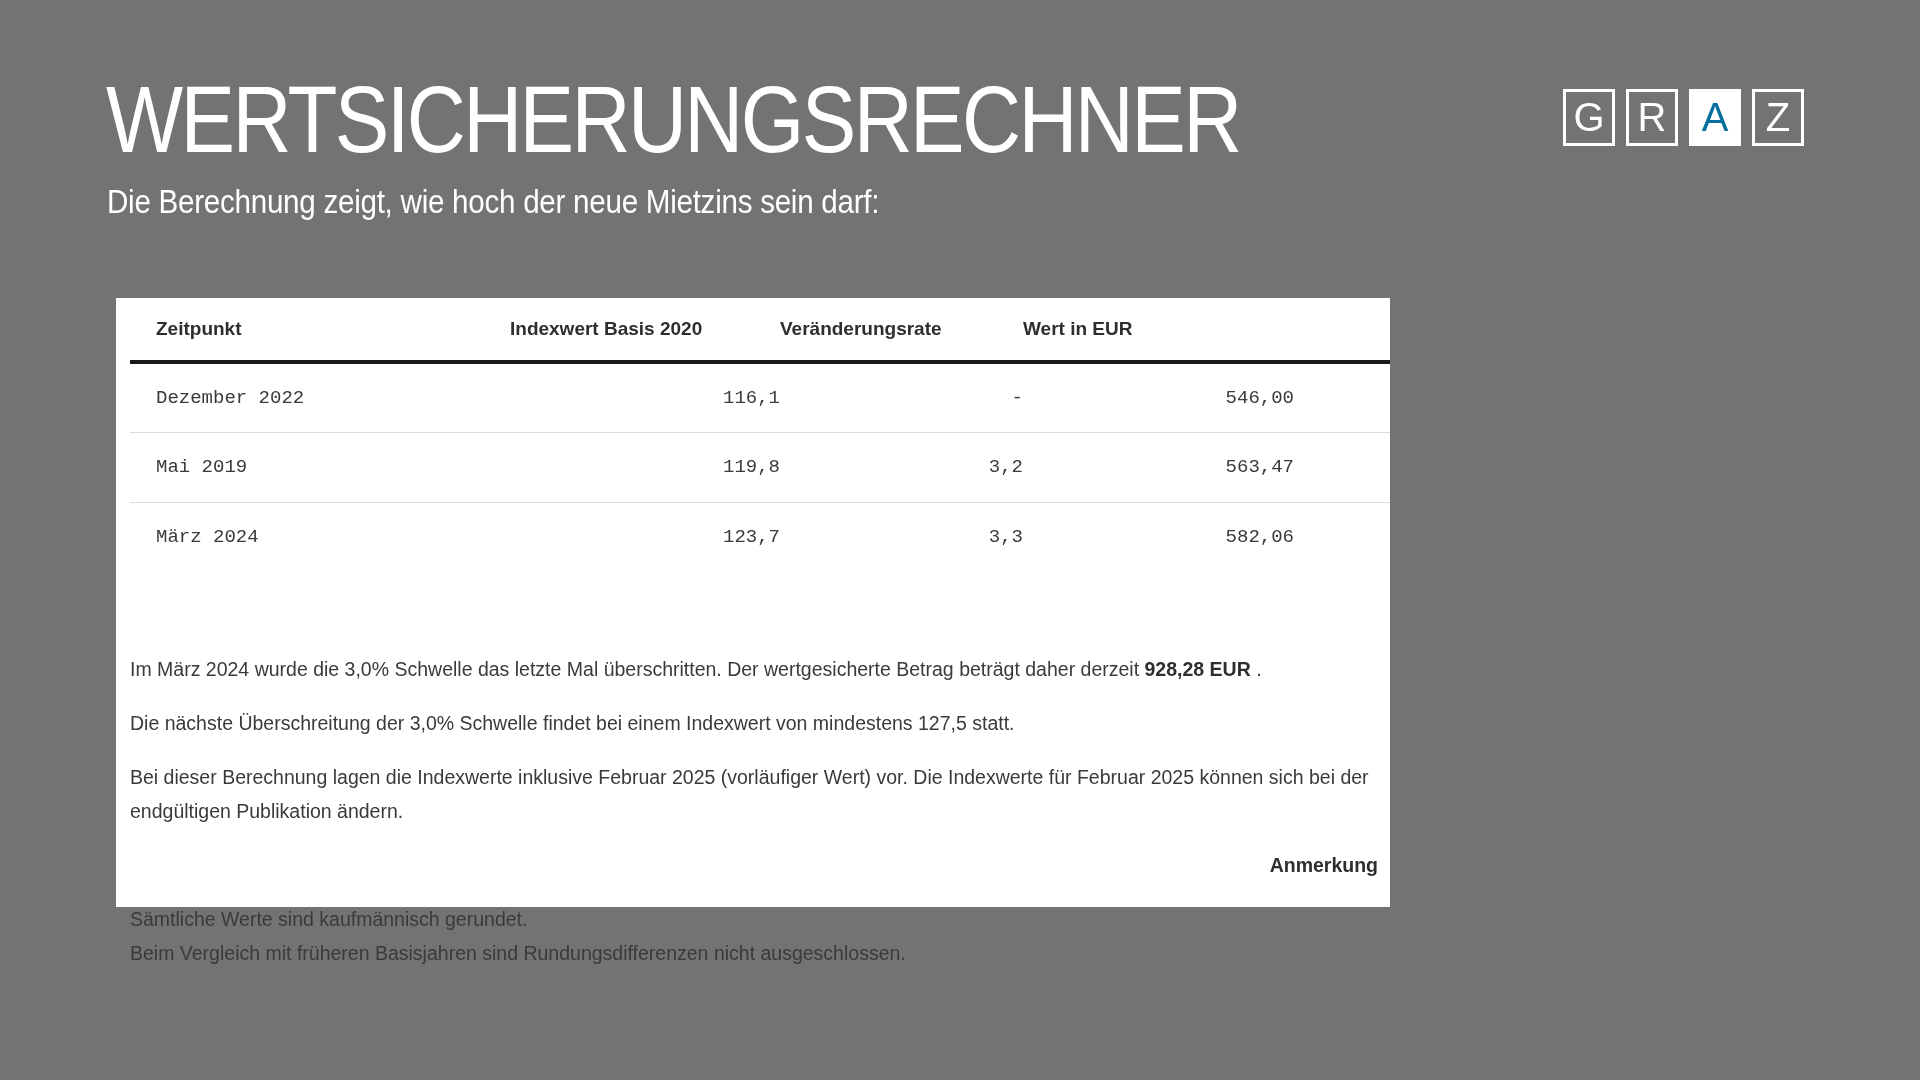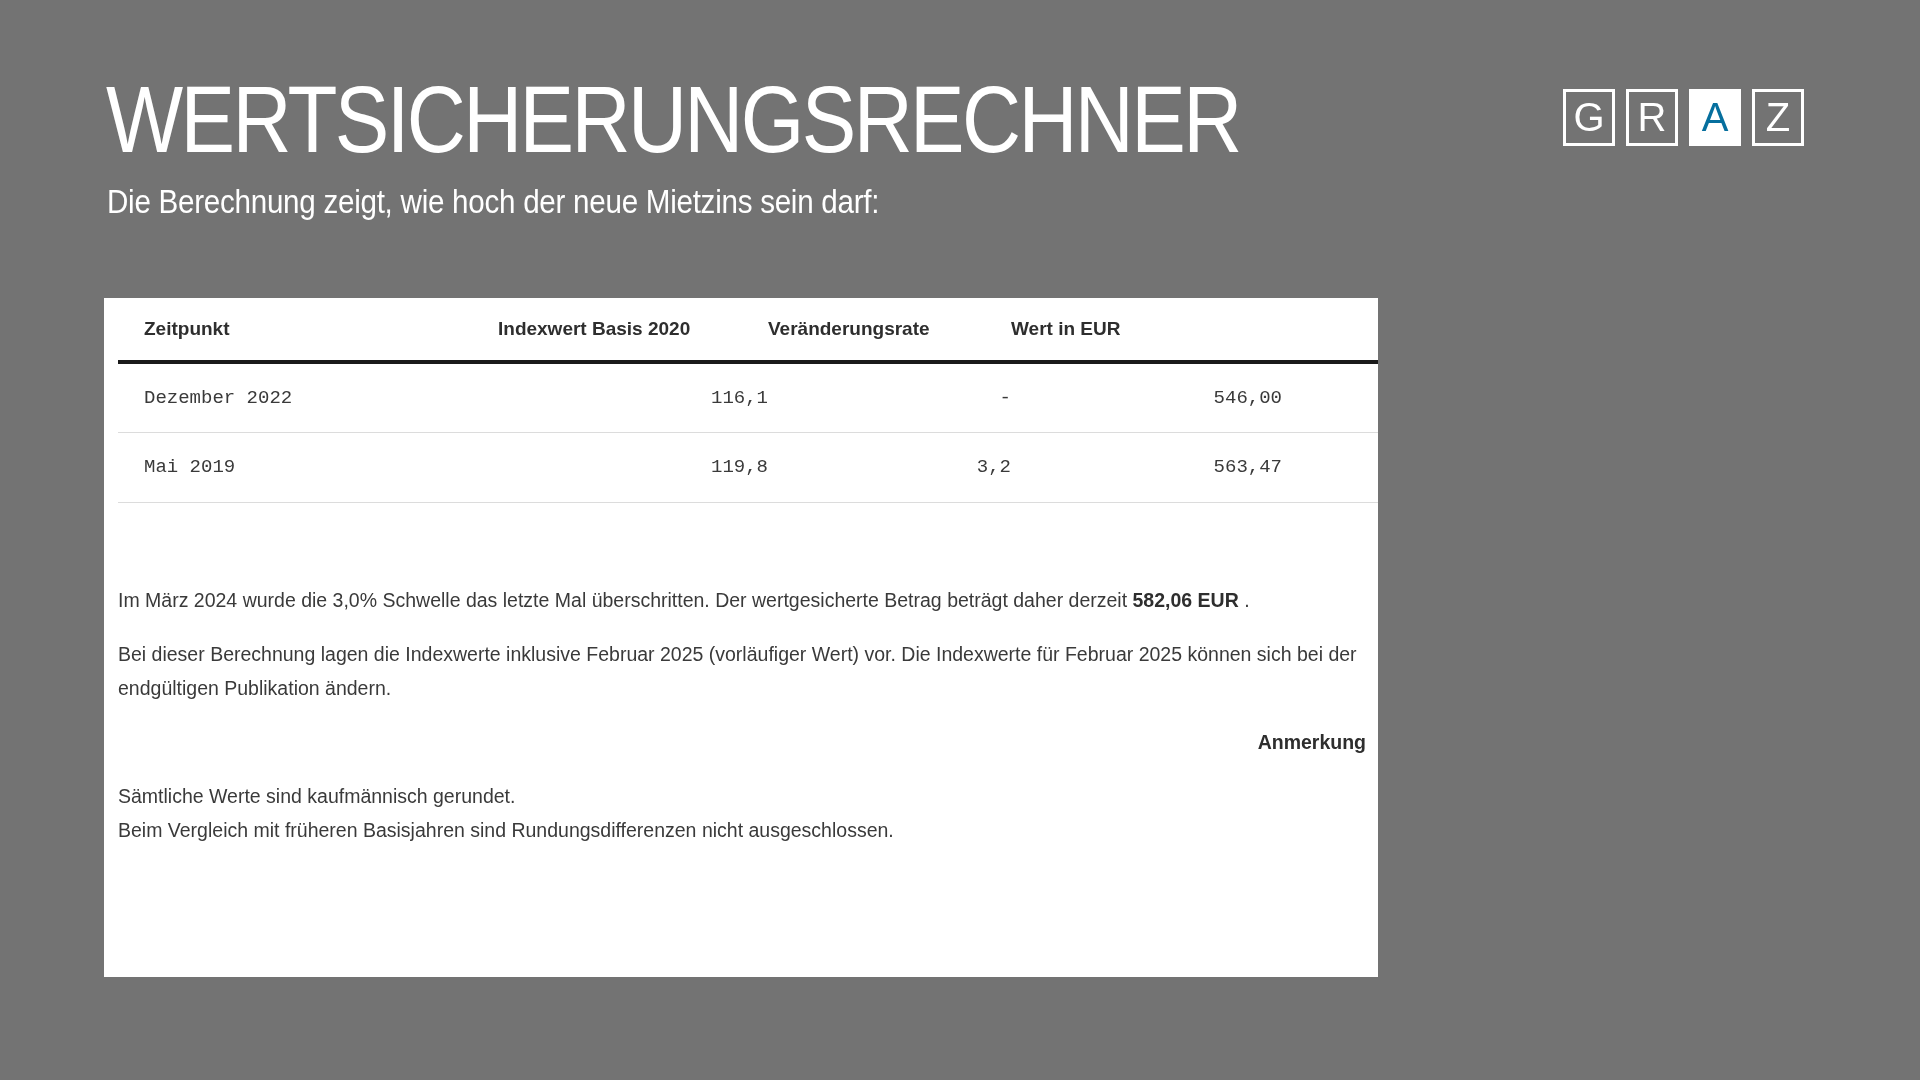--- a/index.html
+++ b/index.html
@@ -65,22 +65,22 @@
   }
   .logo-box.inverted {
     background: #ffffff;
     color: #066f9e;
     border-color: #ffffff;
   }
 
   
   .panel {
     position: absolute;
-    left: 104px; top: 298px;
-    width: 1274px; height: 679px;
+    left: 116px; top: 298px;
+    width: 1274px; height: 609px;
     background: #ffffff;
     box-sizing: border-box;
   }
 
   
   table.results {
     margin-left: 14px;
     width: 1260px;
     border-collapse: collapse;
     table-layout: fixed;
@@ -169,26 +169,34 @@
           <td>546,00</td>
           <td></td>
         </tr>
         <tr class="divided">
           <td class="col-zeit">Mai 2019</td>
           <td>119,8</td>
           <td>3,2</td>
           <td>563,47</td>
           <td></td>
         </tr>
+        <tr>
+          <td class="col-zeit">März 2024</td>
+          <td>123,7</td>
+          <td>3,3</td>
+          <td>582,06</td>
+          <td></td>
+        </tr>
       </tbody>
     </table>
 
     <div class="notes">
-      <p><span>Im März 2024 wurde die 3,0% Schwelle das letzte Mal überschritten. Der wertgesicherte Betrag beträgt daher derzeit </span><span class="bold">582,06 EUR</span><span> .</span></p>
-
+      <p><span>Im März 2024 wurde die 3,0% Schwelle das letzte Mal überschritten. Der wertgesicherte Betrag beträgt daher derzeit </span><span class="bold">928,28 EUR</span><span> .</span></p>
+
+      <p>Die nächste Überschreitung der 3,0% Schwelle findet bei einem Indexwert von mindestens 127,5 statt.</p>
 
       <p>Bei dieser Berechnung lagen die Indexwerte inklusive Februar 2025 (vorläufiger Wert) vor. Die Indexwerte für Februar 2025 können sich bei der endgültigen Publikation ändern.</p>
 
       <p class="note-heading">Anmerkung</p>
 
       <p><span>Sämtliche Werte sind kaufmännisch gerundet.</span><br><span>Beim Vergleich mit früheren Basisjahren sind Rundungsdifferenzen nicht ausgeschlossen.</span></p>
     </div>
 
   </div>
 </div>

